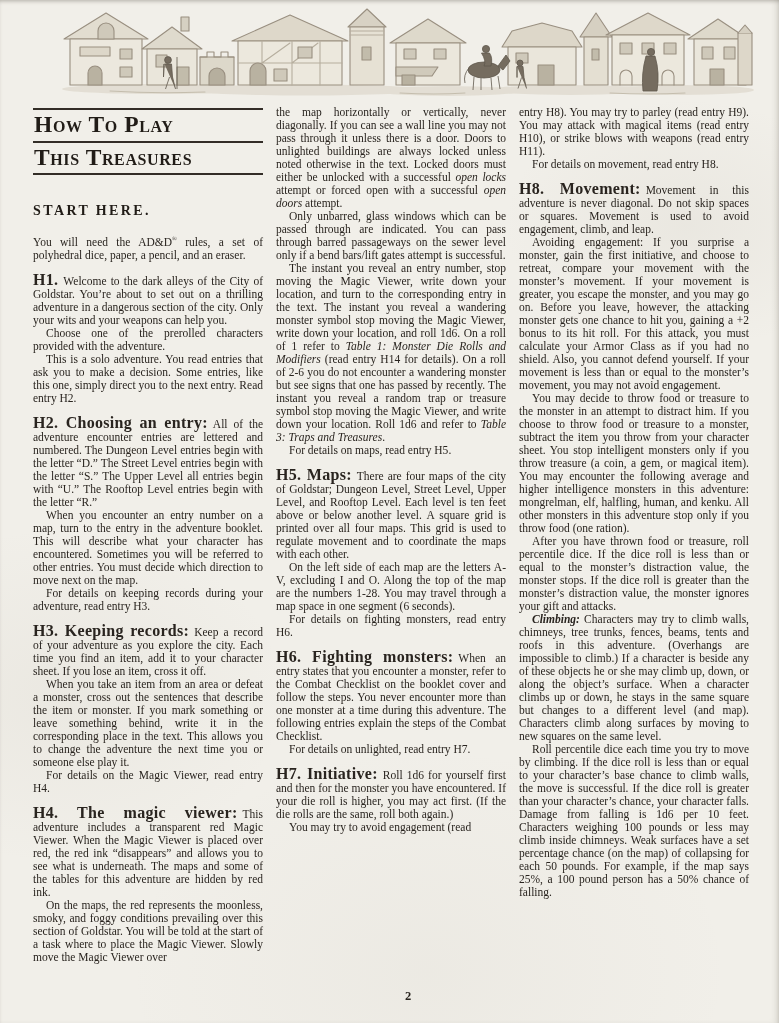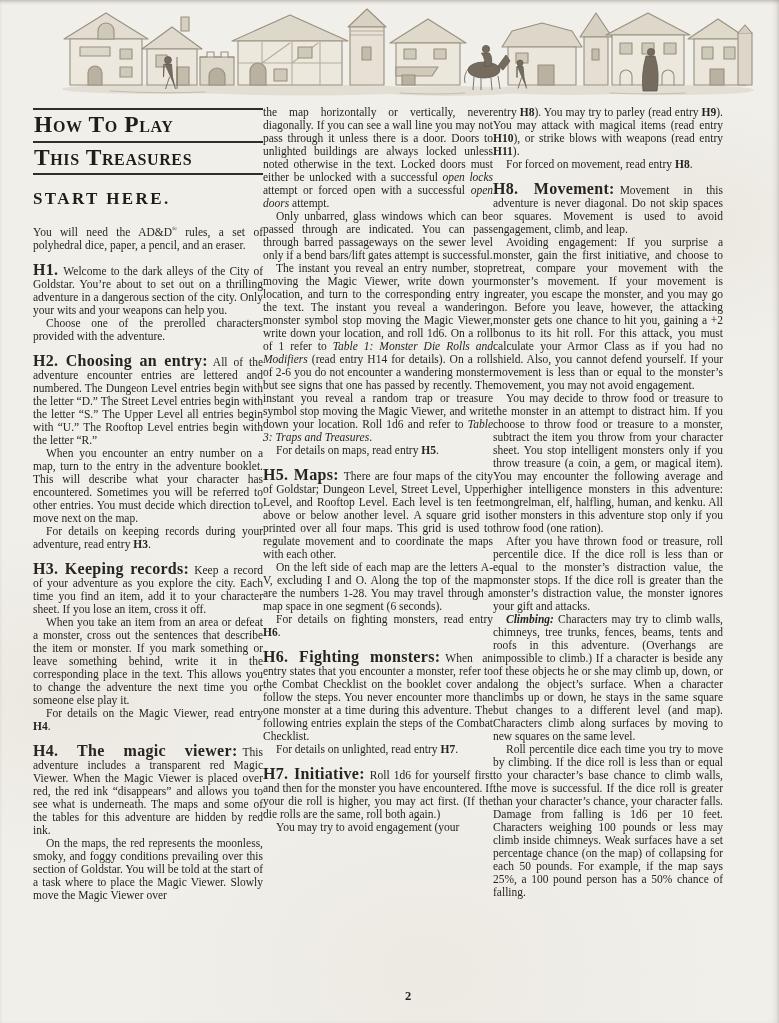--- a/index.html
+++ b/index.html
@@ -7,37 +7,37 @@
     position:relative;width:779px;height:1023px;overflow:hidden;
     font-family:"Liberation Serif","DejaVu Serif",serif;color:#29241f;
     background:
       radial-gradient(ellipse 260px 180px at 88% 22%, rgba(170,163,148,0.10), transparent 70%),
       radial-gradient(ellipse 320px 240px at 8% 68%, rgba(170,163,148,0.09), transparent 70%),
       radial-gradient(ellipse 400px 300px at 55% 95%, rgba(170,163,148,0.07), transparent 75%),
       #f1efe9;
     box-shadow:inset 0 3px 4px -2px rgba(70,62,52,0.35), inset -5px 0 7px -4px rgba(70,62,52,0.22);
   }
   .header-art{position:absolute;left:50px;top:5px;}
-  .columns{position:absolute;left:33px;top:106px;width:716px;display:flex;gap:0;}
+  .columns{position:absolute;left:33px;top:106px;width:716px;display:flex;gap:13px;}
   .col{width:230px;}
   .para{margin:0;font-size:11.5px;line-height:13px;text-align:justify;}
   .sect{margin-top:11px;}
   .ind{text-indent:13px;}
   .s-lead{font-weight:bold;font-size:16px;letter-spacing:0.3px;padding-right:5px;}
-  .s-b{font-weight:bold;}
+  .s-b{font-weight:normal;}
   .s-i{font-style:italic;}
   .s-bi{font-weight:bold;font-style:italic;margin-top:45px;}
   .s-sup{font-size:0.55em;vertical-align:super;}
   .title-block{margin-top:2px;}
   .rule{height:2px;background:#332d27;}
   .title-line{
     font-weight:bold;font-variant:small-caps;font-size:23.5px;line-height:1;
     padding:3px 0 4px 1px;letter-spacing:0.6px;color:#211c17;
   }
-  .subhead{font-weight:bold;font-size:17px;letter-spacing:2.4px;margin:14px 0 13px;color:#211c17;}
+  .subhead{font-weight:bold;font-size:14px;letter-spacing:2.4px;margin:28px 0 13px;color:#211c17;}
   .page-number{position:absolute;left:50px;top:989px;width:716px;text-align:center;
     font-size:12.5px;font-weight:bold;color:#29241f;}
 </style>
 </head>
 <body>
 
 <div class="page">
 
   <svg class="header-art" width="704" height="92" viewBox="0 0 704 92" aria-hidden="true">
 
@@ -130,20 +130,21 @@
         <div class="title-line">How To Play</div>
         <div class="rule"></div>
         <div class="title-line">This Treasures</div>
         <div class="rule"></div>
       </div>
       <div class="subhead">START HERE.</div>
       <div>
           <p class="para"><span>You will need the AD&amp;D</span><span class="s-sup">®</span><span> rules, a set of polyhedral dice, paper, a pencil, and an eraser.</span></p>
           <p class="para sect"><span class="s-lead">H1.</span><span>Welcome to the dark alleys of the City of Goldstar. You’re about to set out on a thrilling adventure in a dangerous section of the city. Only your wits and your weapons can help you.</span></p>
           <p class="para ind"><span>Choose one of the prerolled characters provided with the adventure.</span></p>
+          <p class="para ind"><span>This is a solo adventure. You read entries that ask you to make a decision. Some entries, like this one, simply direct you to the next entry. Read entry </span><span class="s-b">H2</span><span>.</span></p>
           <p class="para sect"><span class="s-lead">H2. Choosing an entry:</span><span>All of the adventure encounter entries are lettered and numbered. The Dungeon Level entries begin with the letter “D.” The Street Level entries begin with the letter “S.” The Upper Level all entries begin with “U.” The Rooftop Level entries begin with the letter “R.”</span></p>
           <p class="para ind"><span>When you encounter an entry number on a map, turn to the entry in the adventure booklet. This will describe what your character has encountered. Sometimes you will be referred to other entries. You must decide which direction to move next on the map.</span></p>
           <p class="para ind"><span>For details on keeping records during your adventure, read entry </span><span class="s-b">H3</span><span>.</span></p>
           <p class="para sect"><span class="s-lead">H3. Keeping records:</span><span>Keep a record of your adventure as you explore the city. Each time you find an item, add it to your character sheet. If you lose an item, cross it off.</span></p>
           <p class="para ind"><span>When you take an item from an area or defeat a monster, cross out the sentences that describe the item or monster. If you mark something or leave something behind, write it in the corresponding place in the text. This allows you to change the adventure the next time you or someone else play it.</span></p>
           <p class="para ind"><span>For details on the Magic Viewer, read entry </span><span class="s-b">H4</span><span>.</span></p>
           <p class="para sect"><span class="s-lead">H4. The magic viewer:</span><span>This adventure includes a transparent red Magic Viewer. When the Magic Viewer is placed over red, the red ink “disappears” and allows you to see what is underneath. The maps and some of the tables for this adventure are hidden by red ink.</span></p>
           <p class="para ind"><span>On the maps, the red represents the moonless, smoky, and foggy conditions prevailing over this section of Goldstar. You will be told at the start of a task where to place the Magic Viewer. Slowly move the Magic Viewer over</span></p>
         </div>
     </div>
@@ -152,27 +153,27 @@
           <p class="para"><span>the map horizontally or vertically, never diagonally. If you can see a wall line you may not pass through it unless there is a door. Doors to unlighted buildings are always locked unless noted otherwise in the text. Locked doors must either be unlocked with a successful </span><span class="s-i">open locks</span><span> attempt or forced open with a successful </span><span class="s-i">open doors</span><span> attempt.</span></p>
           <p class="para ind"><span>Only unbarred, glass windows which can be passed through are indicated. You can pass through barred passageways on the sewer level only if a bend bars/lift gates attempt is successful.</span></p>
           <p class="para ind"><span>The instant you reveal an entry number, stop moving the Magic Viewer, write down your location, and turn to the corresponding entry in the text. The instant you reveal a wandering monster symbol stop moving the Magic Viewer, write down your location, and roll 1d6. On a roll of 1 refer to </span><span class="s-i">Table 1: Monster Die Rolls and Modifiers</span><span> (read entry H14 for details). On a roll of 2-6 you do not encounter a wandering monster but see signs that one has passed by recently. The instant you reveal a random trap or treasure symbol stop moving the Magic Viewer, and write down your location. Roll 1d6 and refer to </span><span class="s-i">Table 3: Traps and Treasures</span><span>.</span></p>
           <p class="para ind"><span>For details on maps, read entry </span><span class="s-b">H5</span><span>.</span></p>
           <p class="para sect"><span class="s-lead">H5. Maps:</span><span>There are four maps of the city of Goldstar; Dungeon Level, Street Level, Upper Level, and Rooftop Level. Each level is ten feet above or below another level. A square grid is printed over all four maps. This grid is used to regulate movement and to coordinate the maps with each other.</span></p>
           <p class="para ind"><span>On the left side of each map are the letters A-V, excluding I and O. Along the top of the map are the numbers 1-28. You may travel through a map space in one segment (6 seconds).</span></p>
           <p class="para ind"><span>For details on fighting monsters, read entry </span><span class="s-b">H6</span><span>.</span></p>
           <p class="para sect"><span class="s-lead">H6. Fighting monsters:</span><span>When an entry states that you encounter a monster, refer to the Combat Checklist on the booklet cover and follow the steps. You never encounter more than one monster at a time during this adventure. The following entries explain the steps of the Combat Checklist.</span></p>
           <p class="para ind"><span>For details on unlighted, read entry </span><span class="s-b">H7</span><span>.</span></p>
           <p class="para sect"><span class="s-lead">H7. Initiative:</span><span>Roll 1d6 for yourself first and then for the monster you have encountered. If your die roll is higher, you may act first. (If the die rolls are the same, roll both again.)</span></p>
-          <p class="para ind"><span>You may try to avoid engagement (your</span></p>
+          <p class="para ind"><span>You may try to avoid engagement (read</span></p>
         </div>
     </div>
     <div class="col">
       <div>
           <p class="para"><span>entry </span><span class="s-b">H8</span><span>). You may try to parley (read entry </span><span class="s-b">H9</span><span>). You may attack with magical items (read entry </span><span class="s-b">H10</span><span>), or strike blows with weapons (read entry </span><span class="s-b">H11</span><span>).</span></p>
-          <p class="para ind"><span>For forced on movement, read entry </span><span class="s-b">H8</span><span>.</span></p>
+          <p class="para ind"><span>For details on movement, read entry </span><span class="s-b">H8</span><span>.</span></p>
           <p class="para sect"><span class="s-lead">H8. Movement:</span><span>Movement in this adventure is never diagonal. Do not skip spaces or squares. Movement is used to avoid engagement, climb, and leap.</span></p>
           <p class="para ind"><span>Avoiding engagement: If you surprise a monster, gain the first initiative, and choose to retreat, compare your movement with the monster’s movement. If your movement is greater, you escape the monster, and you may go on. Before you leave, however, the attacking monster gets one chance to hit you, gaining a +2 bonus to its hit roll. For this attack, you must calculate your Armor Class as if you had no shield. Also, you cannot defend yourself. If your movement is less than or equal to the monster’s movement, you may not avoid engagement.</span></p>
           <p class="para ind"><span>You may decide to throw food or treasure to the monster in an attempt to distract him. If you choose to throw food or treasure to a monster, subtract the item you throw from your character sheet. You stop intelligent monsters only if you throw treasure (a coin, a gem, or magical item). You may encounter the following average and higher intelligence monsters in this adventure: mongrelman, elf, halfling, human, and kenku. All other monsters in this adventure stop only if you throw food (one ration).</span></p>
           <p class="para ind"><span>After you have thrown food or treasure, roll percentile dice. If the dice roll is less than or equal to the monster’s distraction value, the monster stops. If the dice roll is greater than the monster’s distraction value, the monster ignores your gift and attacks.</span></p>
           <p class="para ind"><span class="s-bi">Climbing:</span><span> Characters may try to climb walls, chimneys, tree trunks, fences, beams, tents and roofs in this adventure. (Overhangs are impossible to climb.) If a character is beside any of these objects he or she may climb up, down, or along the object’s surface. When a character climbs up or down, he stays in the same square but changes to a different level (and map). Characters climb along surfaces by moving to new squares on the same level.</span></p>
           <p class="para ind"><span>Roll percentile dice each time you try to move by climbing. If the dice roll is less than or equal to your character’s base chance to climb walls, the move is successful. If the dice roll is greater than your character’s chance, your character falls. Damage from falling is 1d6 per 10 feet. Characters weighing 100 pounds or less may climb inside chimneys. Weak surfaces have a set percentage chance (on the map) of collapsing for each 50 pounds. For example, if the map says 25%, a 100 pound person has a 50% chance of falling.</span></p>
         </div>
     </div>
   </div>
 

